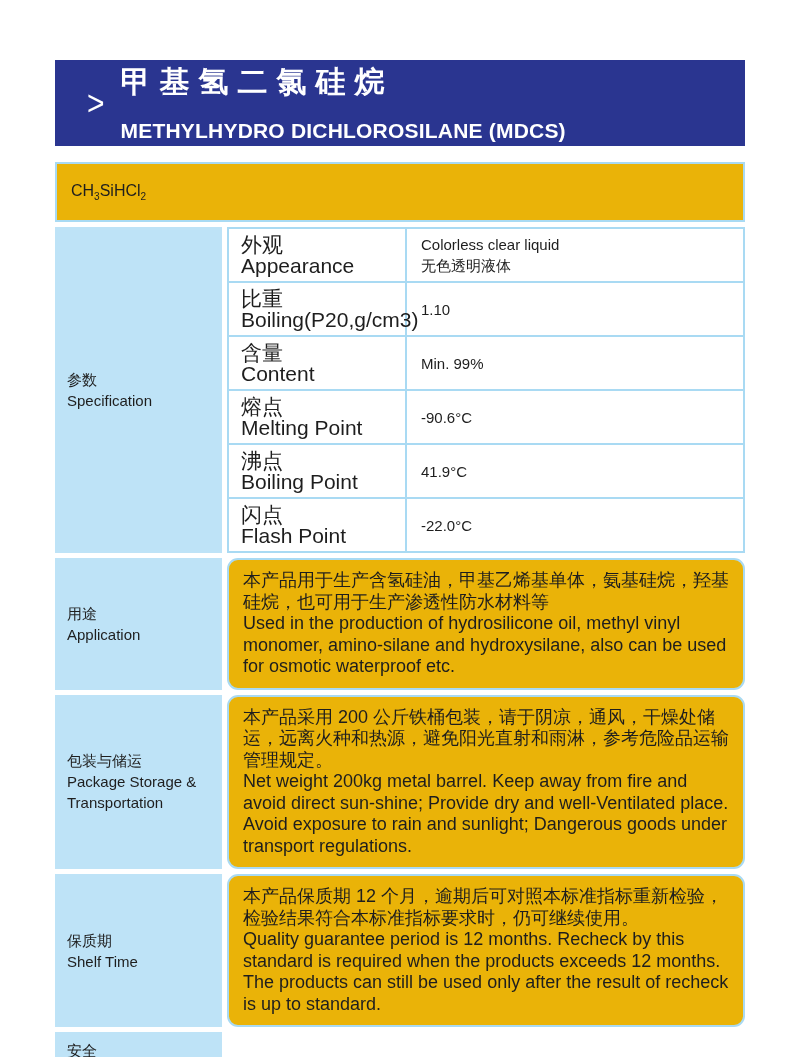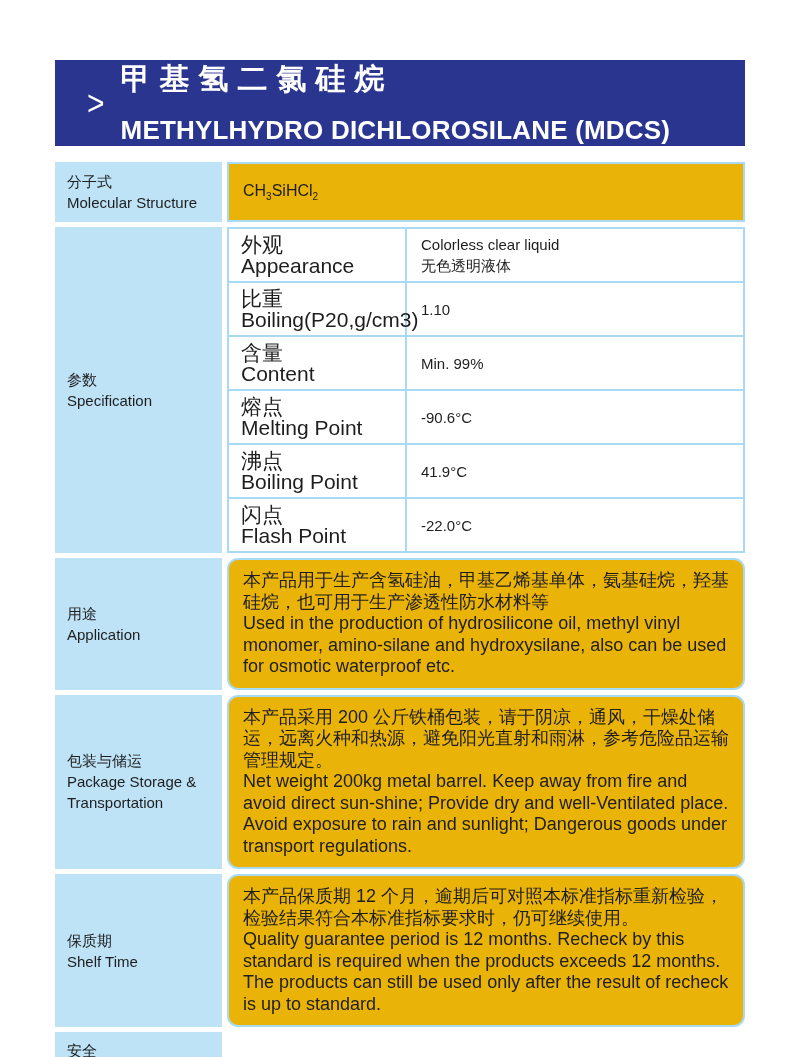--- a/index.html
+++ b/index.html
@@ -8,21 +8,21 @@
     width:800px; height:1057px; background:#ffffff; overflow:hidden;
     font-family:"Liberation Sans","DejaVu Sans",sans-serif; color:#1e1e1e;
   }
   
   .banner {
     margin:60px 55px 16px 55px; height:86px; background:#2a3590;
     display:flex; align-items:center; padding-left:32px; color:#ffffff;
   }
   .chevron { font-size:30px; line-height:1; margin-right:16px; font-weight:400; transform:scaleY(1.15); }
   .title-zh { font-size:30px; font-weight:bold; letter-spacing:9px; line-height:1.25; }
-  .title-en { font-size:26px; font-weight:bold; letter-spacing:0.2px; line-height:1.2; margin-top:18px; }
+  .title-en { font-size:21px; font-weight:bold; letter-spacing:0.2px; line-height:1.2; margin-top:18px; }
   
   .tbl { margin:0 55px; }
   .sect { display:flex; gap:5px; margin-bottom:5px; }
   .lbl {
     width:167px; min-width:167px; background:#bee3f7;
     padding:8px 12px; display:flex; flex-direction:column; justify-content:center;
     font-size:15px; line-height:21px;
   }
   .cell { flex:1; border:2px solid #a9daf3; background:#eab308; }
   .text-cell {
@@ -59,24 +59,20 @@
     <span class="chevron">&gt;</span>
     <div>
       <div class="title-zh">甲基氢二氯硅烷</div>
       <div class="title-en">METHYLHYDRO DICHLOROSILANE (MDCS)</div>
     </div>
   </div>
 
   <div class="tbl">
 
     <div class="sect">
-      <div class="lbl">
-        <div>分子式</div>
-        <div>Molecular Structure</div>
-      </div>
       <div class="cell formula-cell">
         <span><span>CH</span><sub>3</sub><span>SiHCl</span><sub>2</sub></span>
       </div>
     </div>
 
     <div class="sect">
       <div class="lbl">
         <div>参数</div>
         <div>Specification</div>
       </div>

